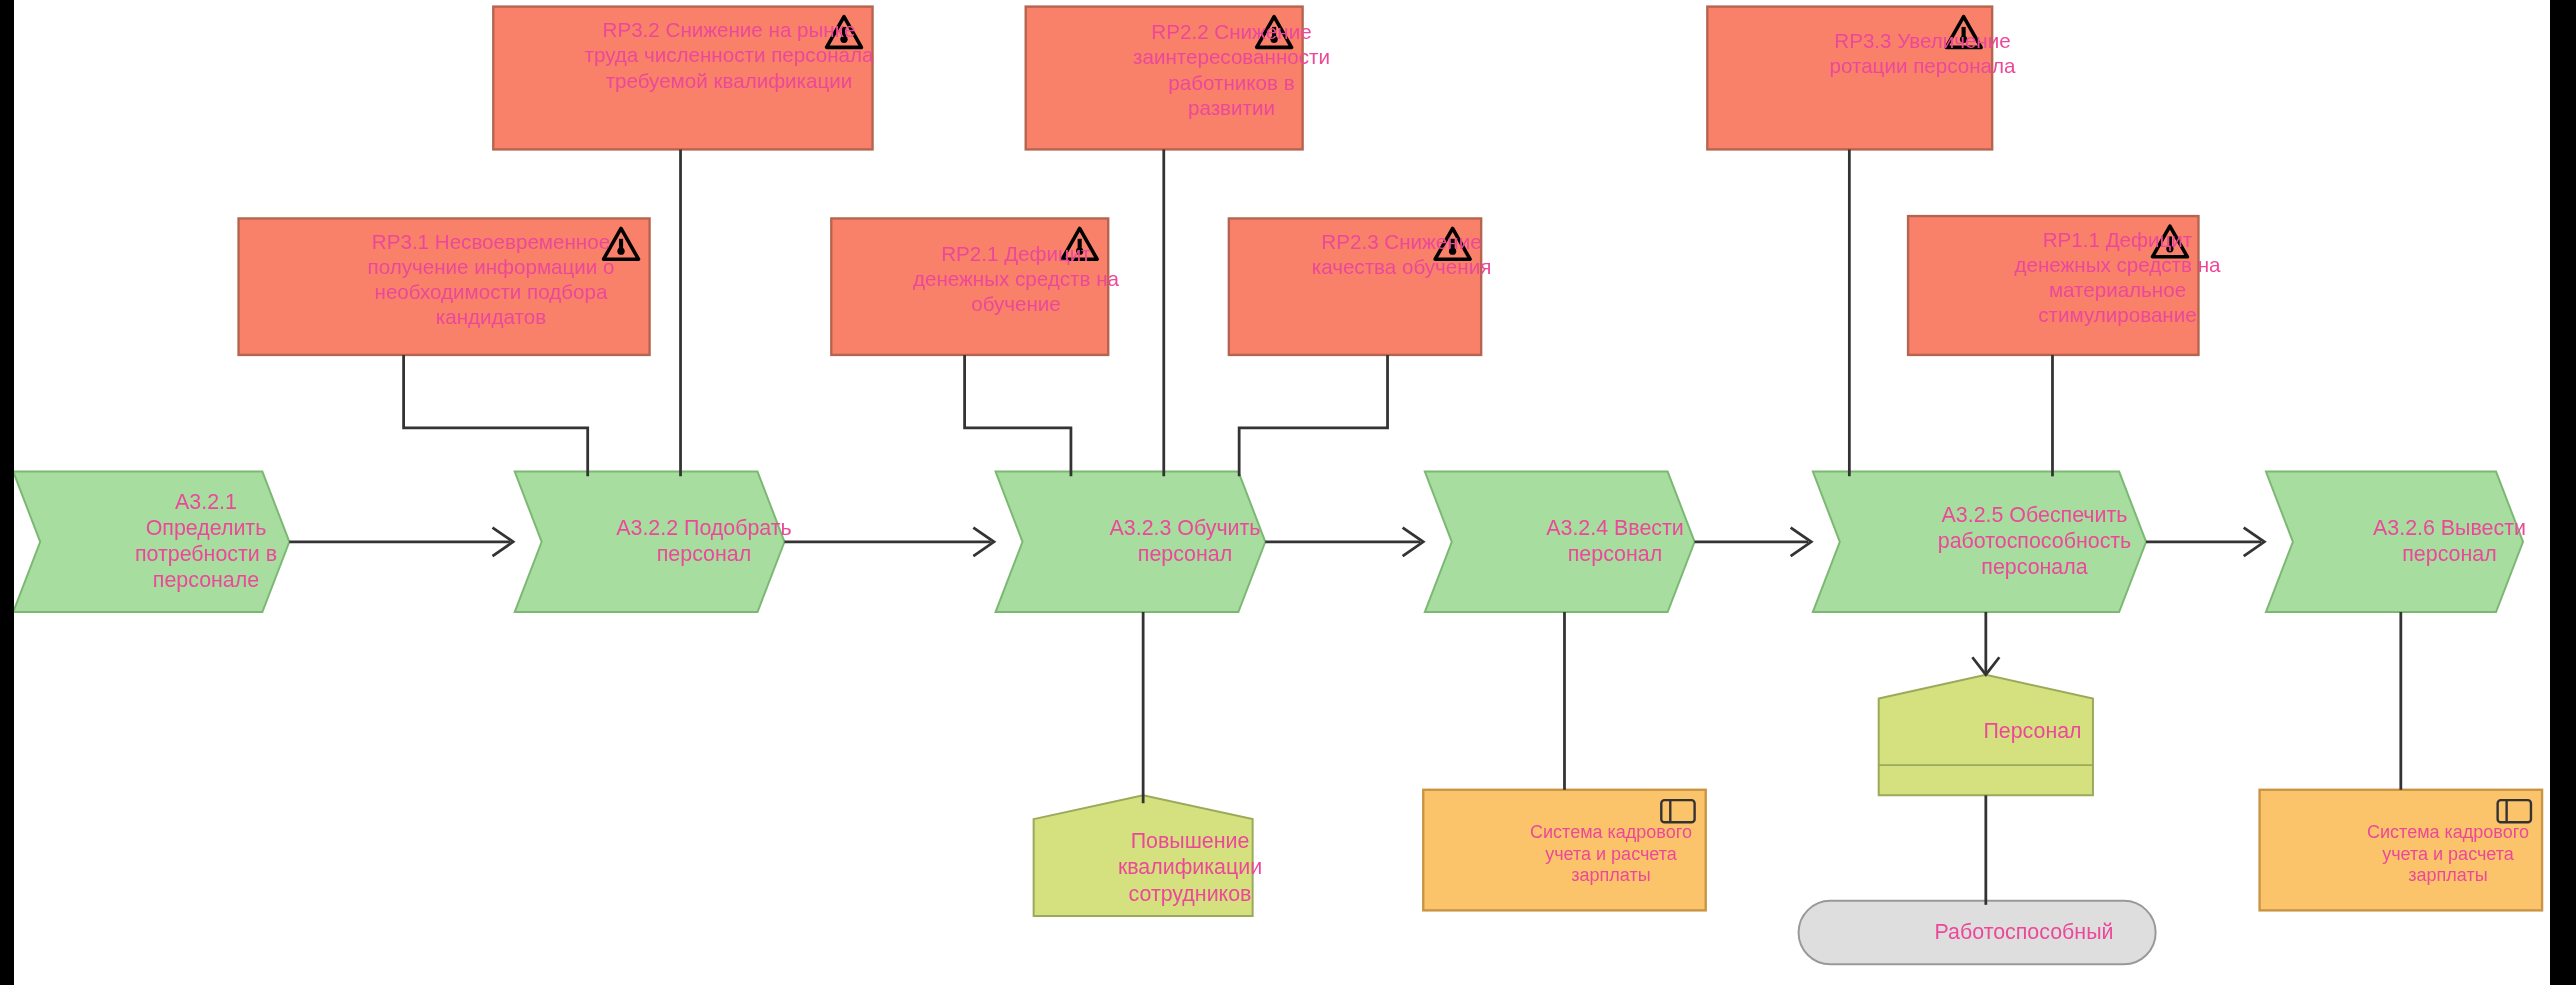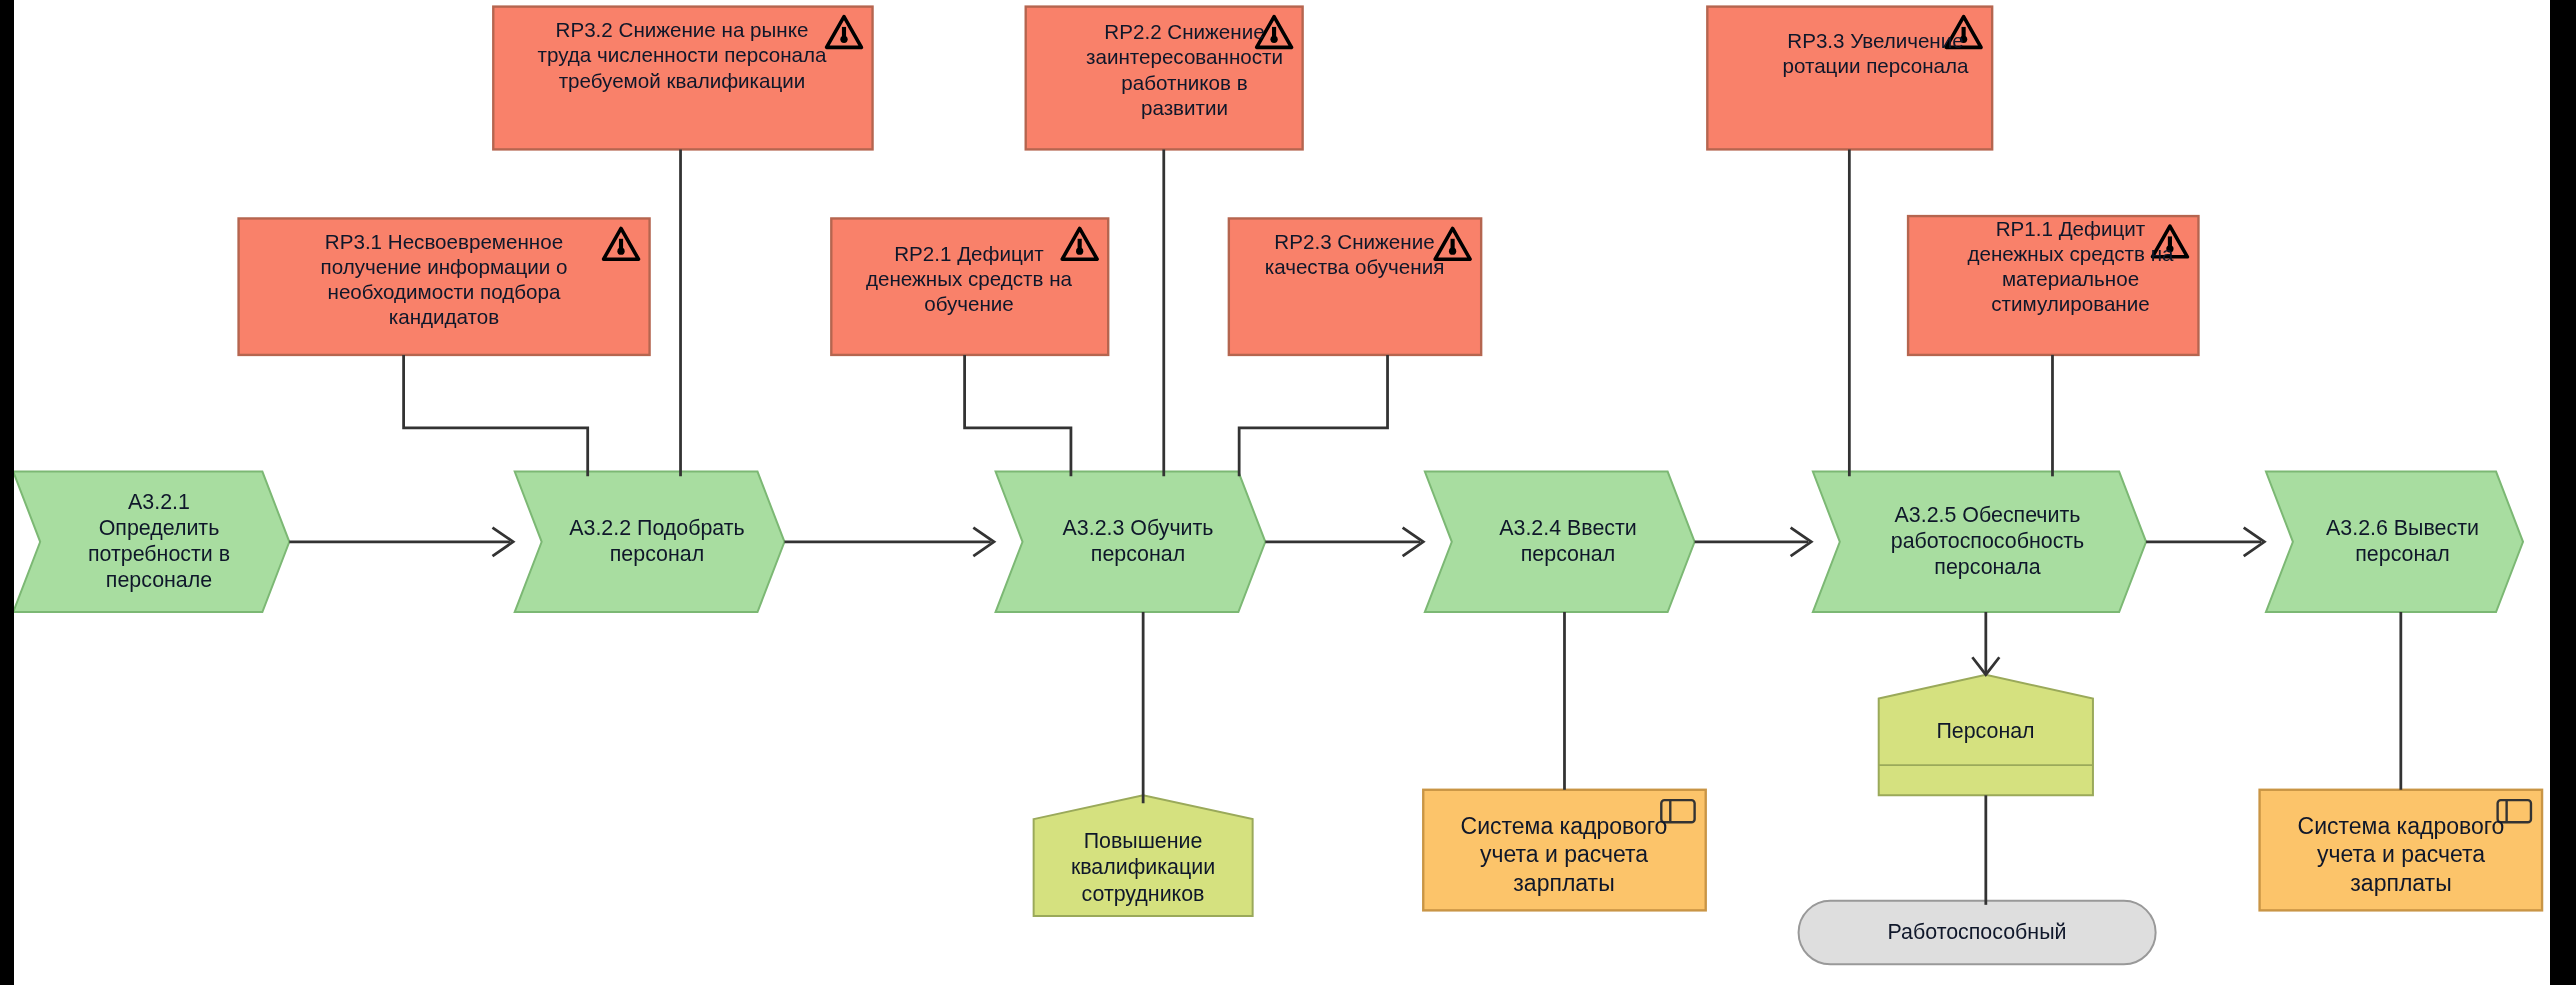--- a/index.html
+++ b/index.html
@@ -2,27 +2,27 @@
 <html style="font-size:12.7px"><head>
 <meta charset="utf-8">
 <style>
   html,body{margin:0;padding:0;background:#000;}
   body{width:2576px;height:986px;font-family:"Liberation Sans",sans-serif;}
   #stage{position:relative;width:2576px;height:986px;background:#000;overflow:hidden;}
   #canvas{position:absolute;left:13.5px;top:0;width:2536px;height:986px;background:#fff;}
   svg#diagram{position:absolute;left:0;top:0;width:2536px;height:986px;display:block;}
   .node-label{
     position:absolute;display:flex;align-items:center;justify-content:center;
-    text-align:center;color:#0f172a;font-family:"Liberation Sans",sans-serif;
-    line-height:1.22;pointer-events:none;white-space:pre-line;
+    text-align:center;color:#ec4899;font-family:"Liberation Sans",sans-serif;
+    line-height:1.22;pointer-events:none;white-space:pre-line;margin-left:47px;
   }
   .risk-label{font-size:20.6px;}
   .proc-label{font-size:21.4px;}
   .obj-label{font-size:21.4px;}
-  .sys-label{font-size:23px;}
+  .sys-label{font-size:18px;}
   .state-label{font-size:21.4px;}
 </style>
 </head>
 <body>
 
 <div id="stage">
   <div id="canvas">
     <svg id="diagram" viewBox="0 0 3196 1242">
         <g>
           <rect x="604" y="8" width="478" height="180" fill="#f9816a" stroke="#b5654f" stroke-width="3"></rect>
@@ -174,21 +174,21 @@
 ротации персонала</div>
         <div class="node-label risk-label" style="left: 225px; top: 218px; width: 411px; height: 136px; align-items: flex-start; padding-top: 11px; box-sizing: border-box;">RP3.1 Несвоевременное
 получение информации о
 необходимости подбора
 кандидатов</div>
         <div class="node-label risk-label" style="left: 817px; top: 218px; width: 277px; height: 136px; align-items: flex-start; padding-top: 23px; box-sizing: border-box;">RP2.1 Дефицит
 денежных средств на
 обучение</div>
         <div class="node-label risk-label" style="left: 1215px; top: 218px; width: 252px; height: 112px; align-items: flex-start; padding-top: 11px; box-sizing: border-box;">RP2.3 Снижение
 качества обучения</div>
-        <div class="node-label risk-label" style="left: 1894px; top: 216px; width: 326px; height: 139px; align-items: flex-start; box-sizing: border-box;">RP1.1 Дефицит
+        <div class="node-label risk-label" style="left: 1894px; top: 216px; width: 326px; height: 139px; align-items: flex-start; padding-top: 11px; box-sizing: border-box;">RP1.1 Дефицит
 денежных средств на
 материальное
 стимулирование</div>
         <div class="node-label proc-label" style="left: 28px; top: 471px; width: 235px; height: 140px;">A3.2.1
 Определить
 потребности в
 персонале</div>
         <div class="node-label proc-label" style="left: 529px; top: 471px; width: 229px; height: 140px;">A3.2.2 Подобрать
 персонал</div>
         <div class="node-label proc-label" style="left: 1010px; top: 471px; width: 229px; height: 140px;">A3.2.3 Обучить

